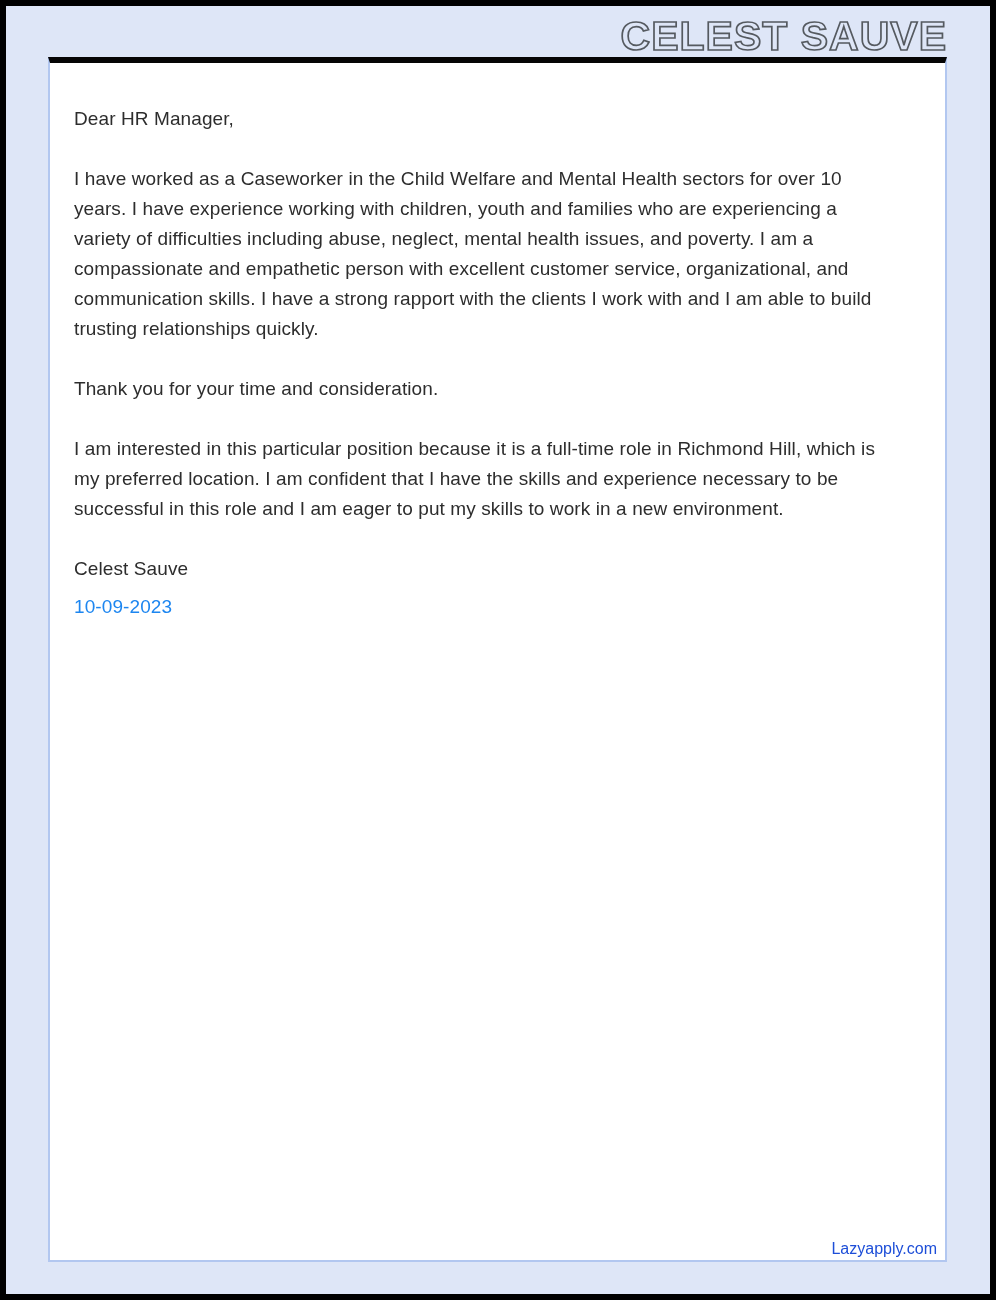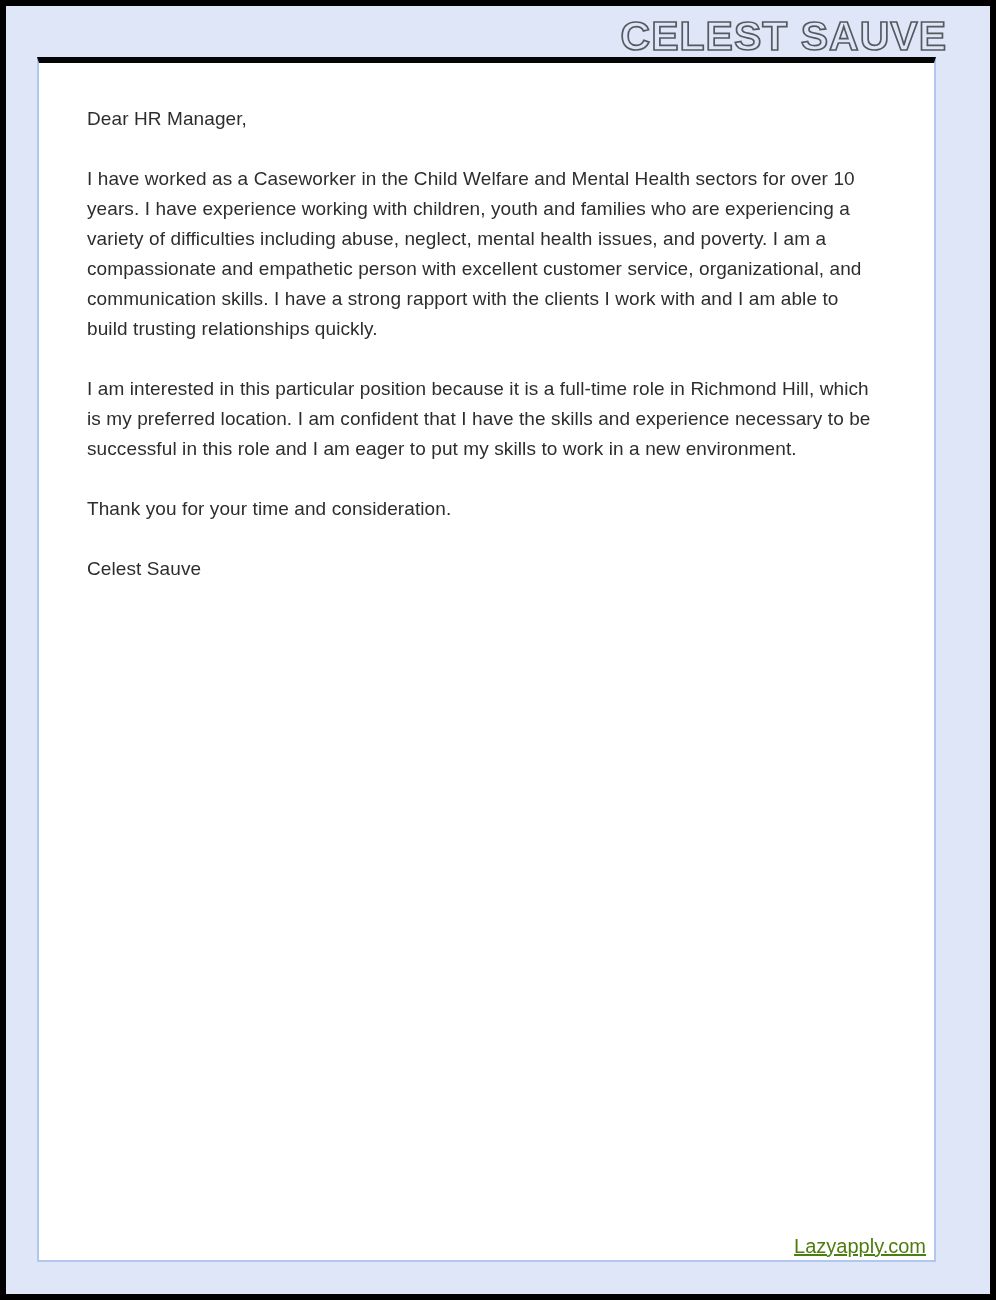--- a/index.html
+++ b/index.html
@@ -26,70 +26,70 @@
   .letterhead text {
     font-family: "Liberation Sans", sans-serif;
     font-size: 41px;
     font-weight: bold;
     letter-spacing: 1px;
     fill: none;
     stroke: #555a60;
     stroke-width: 1.7px;
   }
   .page {
-    margin: 0 43px 0 31px;
+    margin: 0 43px 0 42px;
     width: 899px;
     height: 1205px;
     background: #ffffff;
     border-top: 6px solid #050505;
     border-left: 2px solid #b2c7f0;
     border-right: 2px solid #b2c7f0;
     border-bottom: 2px solid #b2c7f0;
-    padding: 41px 55px 0 48px;
+    padding: 41px 55px 0 24px;
     position: relative;
   }
   .page p {
     margin: 30px 0 0 0;
     font-size: 19px;
     line-height: 30px;
     color: #2d2d2d;
     letter-spacing: 0.1px;
   }
   .page p.salutation { margin-top: 0; }
   .page p.sig-date {
     margin-top: 8px;
     color: #1d86f0;
     cursor: pointer;
   }
   .watermark {
     position: absolute;
     right: 8px;
     bottom: 2px;
-    font-size: 20px;
-    color: #4d7c0f;
-    text-decoration: underline;
+    font-size: 16px;
+    color: #1d4ed8;
   }
 </style>
 </head>
 <body>
 
 <div class="letterhead">
   <svg width="700" height="53">
     <text x="700" y="44" text-anchor="end">CELEST SAUVE</text>
   </svg>
 </div>
 
 <div class="page">
   <p class="salutation">Dear HR Manager,</p>
 
 
   <p>I have worked as a Caseworker in the Child Welfare and Mental Health sectors for over 10 years. I have experience working with children, youth and families who are experiencing a variety of difficulties including abuse, neglect, mental health issues, and poverty. I am a compassionate and empathetic person with excellent customer service, organizational, and communication skills. I have a strong rapport with the clients I work with and I am able to build trusting relationships quickly.</p>
 
+  <p>Thank you for your time and consideration.</p>
+
   <p>I am interested in this particular position because it is a full-time role in Richmond Hill, which is my preferred location. I am confident that I have the skills and experience necessary to be successful in this role and I am eager to put my skills to work in a new environment.</p>
-
-  <p>Thank you for your time and consideration.</p>
 
 
   <p>Celest Sauve</p>
 
+  <p class="sig-date">10-09-2023</p>
 
   <div class="watermark">Lazyapply.com</div>
 </div>
 
 </body></html>

